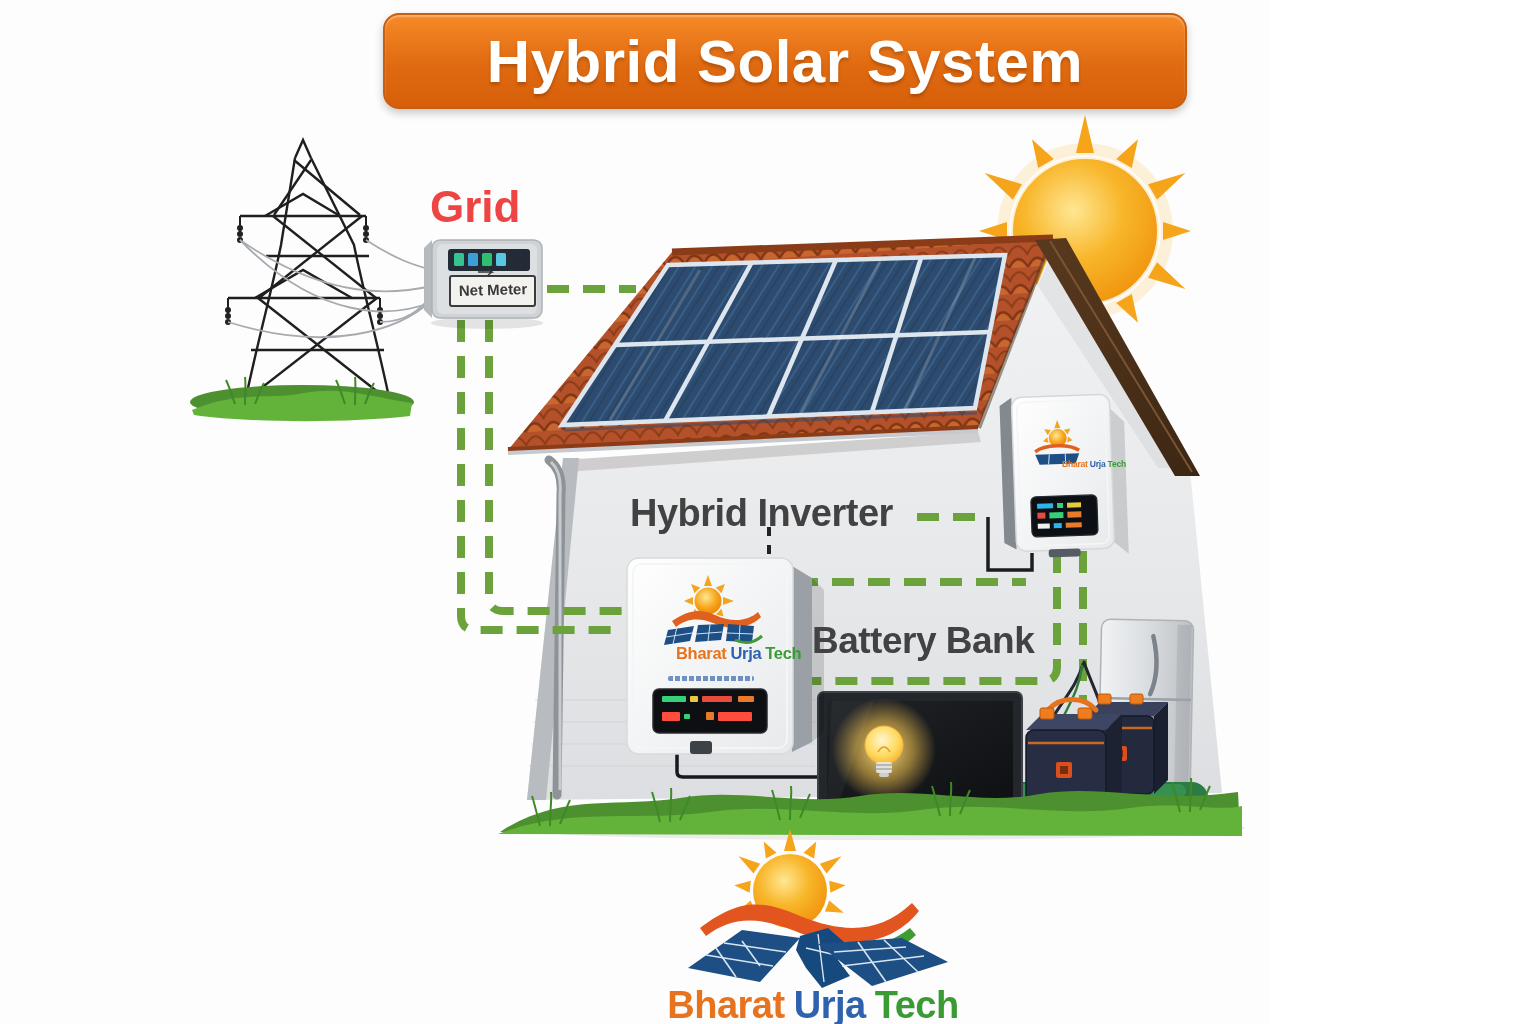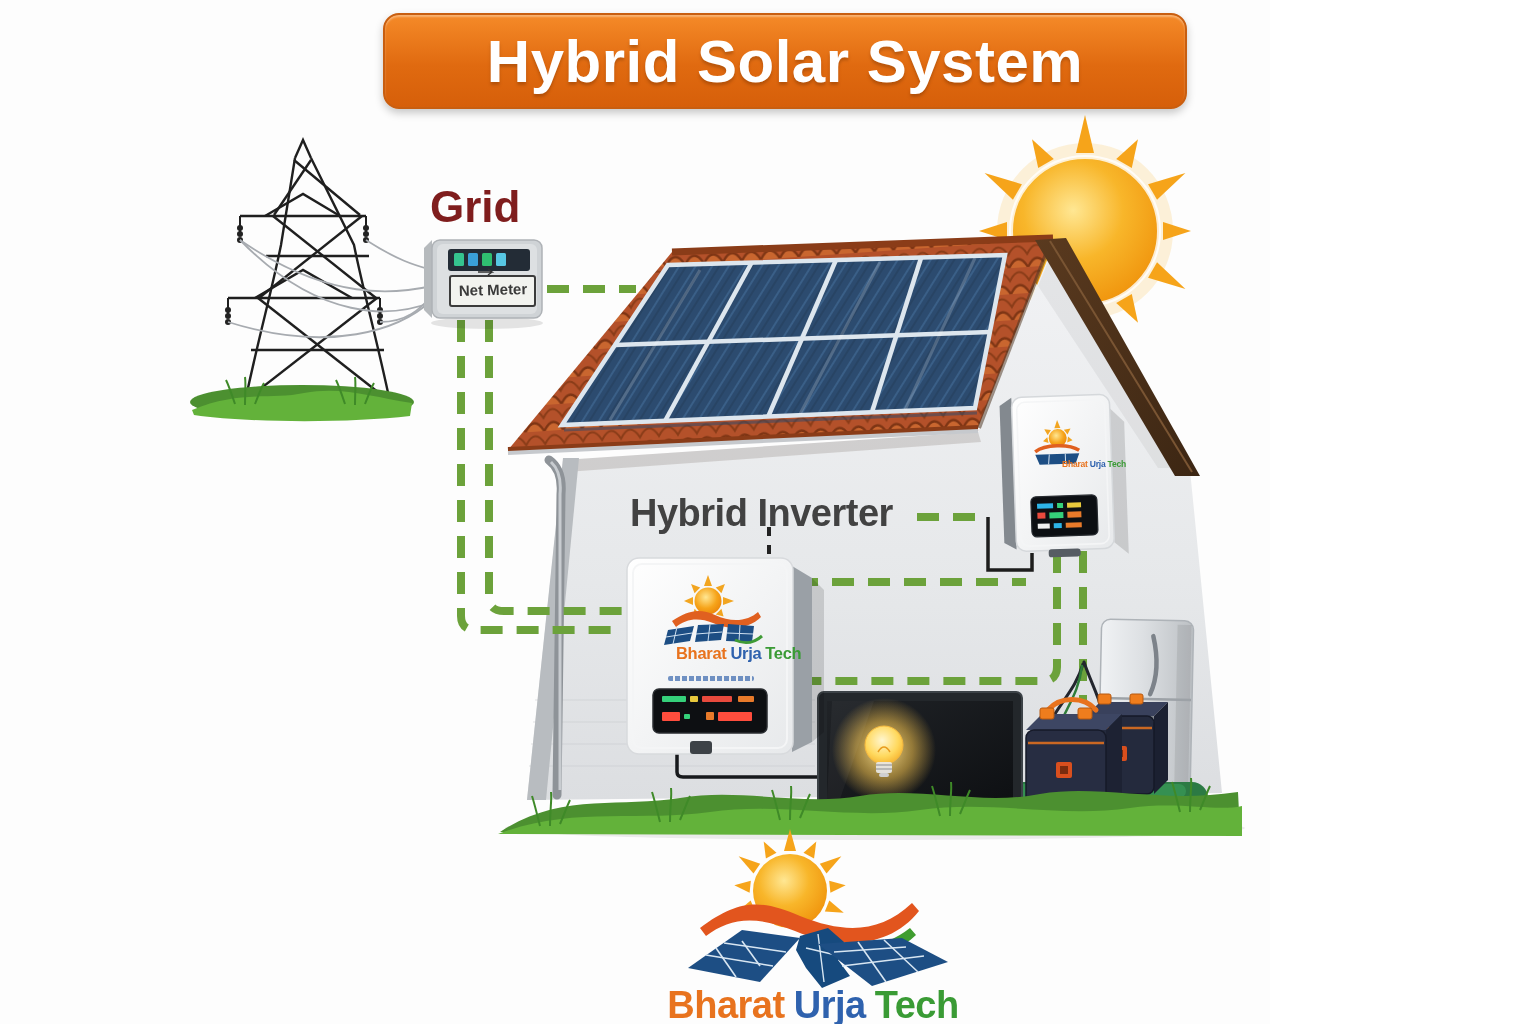--- a/index.html
+++ b/index.html
@@ -8,21 +8,21 @@
   svg{position:absolute;left:0;top:0;}
   .overlay{position:absolute;white-space:nowrap;}
   
   .banner{position:absolute;left:383px;top:13px;width:800px;height:92px;border-radius:16px;
           background:linear-gradient(#f58a28,#e06a10 55%,#d65f0a);
           border:2px solid #c85e10;box-shadow:0 4px 8px rgba(0,0,0,.22), inset 0 2px 2px rgba(255,255,255,.35);
           display:flex;align-items:center;justify-content:center;}
   .banner span{color:#fff;font-size:60px;font-weight:bold;letter-spacing:.5px;
                text-shadow:0 3px 3px rgba(110,45,0,.35);}
   .lbl{position:absolute;font-weight:bold;color:#3e3e3e;}
-  .lbl-grid{left:430px;top:182px;font-size:44px;color:#7f1d1d;}
+  .lbl-grid{left:430px;top:182px;font-size:44px;color:#ef4444;}
   .lbl-hyb{left:630px;top:492px;font-size:38px;letter-spacing:-.5px;color:#424242;}
   .lbl-bat{left:812px;top:620px;font-size:37px;letter-spacing:-.5px;color:#424242;}
   .lbl-meter{left:450px;top:281px;width:86px;font-size:15px;font-weight:bold;color:#3a3a3a;
              text-align:center;transform:rotate(-1.5deg);}
   .brandline{position:absolute;text-align:center;font-weight:bold;}
   .inv-brand{left:636px;top:644px;width:148px;font-size:16.5px;letter-spacing:-.3px;}
   .wallinv-brand{left:1022px;top:459px;width:80px;font-size:8.5px;filter:blur(.4px);letter-spacing:-.2px;}
   .footer-brand{left:593px;top:984px;width:400px;font-size:38px;letter-spacing:-.5px;}
   .c-bharat{color:#e8731e;margin-left:40px;} .c-urja{color:#2f62ae;} .c-tech{color:#3a9b35;}
   .wsp{display:inline-block;width:.24em;}
@@ -432,20 +432,21 @@
   </g>
 </svg>
 
   <div class="banner">
     <span>Hybrid Solar System</span>
   </div>
 
   <div class="overlay lbl lbl-grid">Grid</div>
   <div class="overlay lbl-meter">Net Meter</div>
   <div class="overlay lbl lbl-hyb">Hybrid Inverter</div>
+  <div class="overlay lbl lbl-bat">Battery Bank</div>
 
   <div class="overlay brandline inv-brand">
     <span class="c-bharat">Bharat</span><span class="wsp"></span><span class="c-urja">Urja</span><span class="wsp"></span><span class="c-tech">Tech</span>
   </div>
   <div class="tagline-bar"></div>
 
   <div class="overlay brandline wallinv-brand">
     <span class="c-bharat">Bharat</span><span class="wsp"></span><span class="c-urja">Urja</span><span class="wsp"></span><span class="c-tech">Tech</span>
   </div>
 

